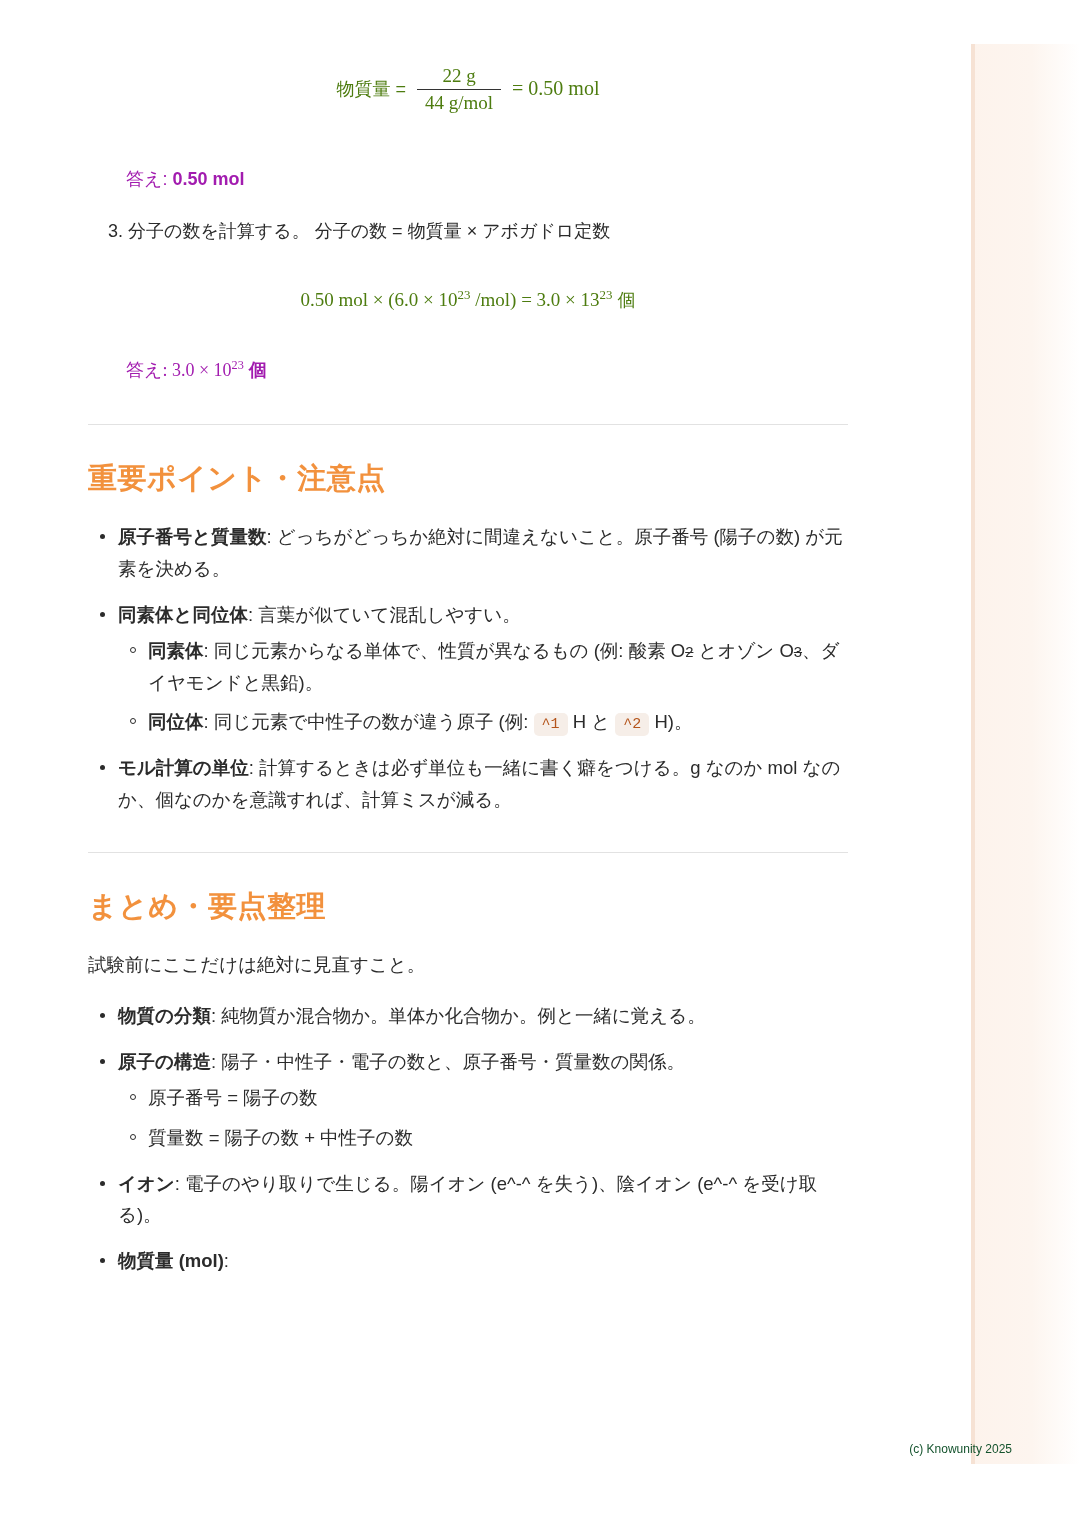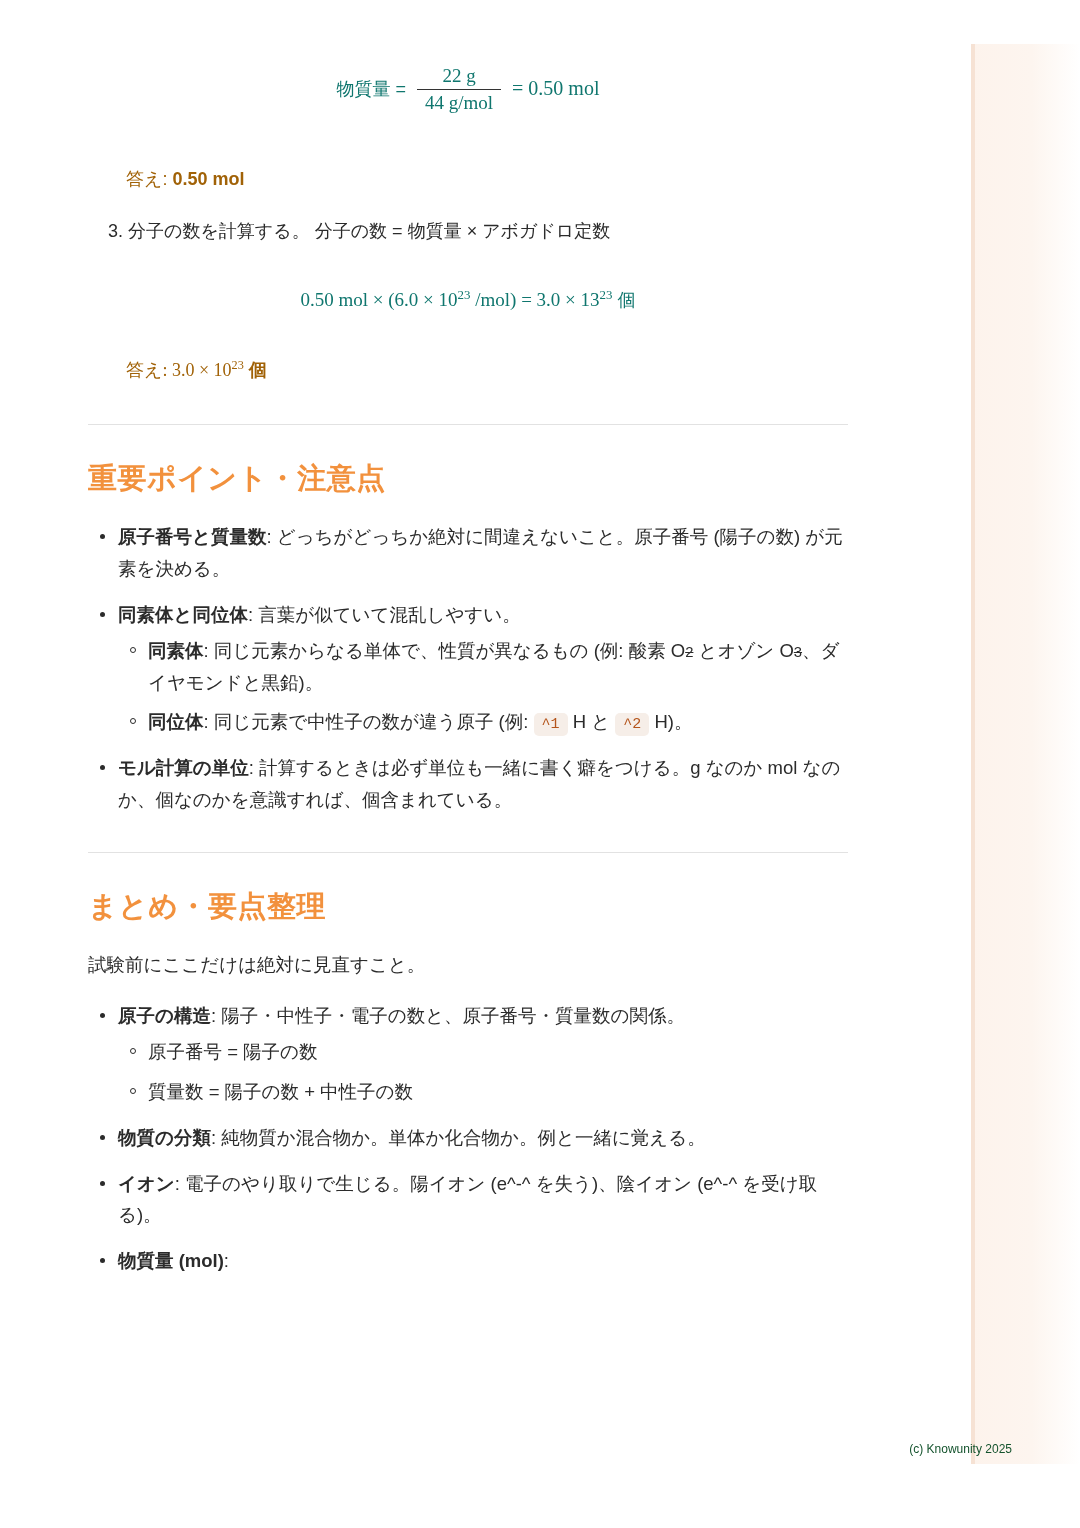--- a/index.html
+++ b/index.html
@@ -45,21 +45,21 @@
     left: 88px;
     top: 0;
     width: 760px;
   }
 
   
   .formula-block {
     text-align: center;
     font-family: "Liberation Serif", serif;
     font-size: 20px;
-    color: #0f766e;
+    color: #4d7c0f;
   }
   .frac {
     display: inline-block;
     vertical-align: middle;
     text-align: center;
     margin: 0 6px;
     position: relative;
     top: -1px;
   }
   .frac .num {
@@ -72,21 +72,21 @@
     border-top: 1px solid #333;
     padding: 2px 8px 0 8px;
     font-size: 19px;
   }
   .jp { font-family: "Liberation Sans", sans-serif; font-size: 18px; }
 
   sup.exp { font-size: 0.68em; vertical-align: super; }
 
   .answer-line {
     font-size: 18px;
-    color: #a16207;
+    color: #a21caf;
     margin-left: 38px;
   }
   .answer-line b { font-weight: bold; }
 
   .step-line {
     font-size: 18px;
     color: #2b2b2b;
     margin-left: 20px;
   }
 
@@ -221,42 +221,42 @@
         <ul class="sub">
           <li>
             <span class="lead">同素体</span><span>: 同じ元素からなる単体で、性質が異なるもの (例: 酸素 O</span><span class="strike-sub">2</span><span> とオゾン O</span><span class="strike-sub">3</span><span>、ダイヤモンドと黒鉛)。</span>
           </li>
           <li>
             <span class="lead">同位体</span><span>: 同じ元素で中性子の数が違う原子 (例: </span><code class="inline">^1</code><span> H と </span><code class="inline">^2</code><span> H)。</span>
           </li>
         </ul>
       </li>
       <li>
-        <span class="lead">モル計算の単位</span><span>: 計算するときは必ず単位も一緒に書く癖をつける。g なのか mol なのか、個なのかを意識すれば、個含まれている。</span>
+        <span class="lead">モル計算の単位</span><span>: 計算するときは必ず単位も一緒に書く癖をつける。g なのか mol なのか、個なのかを意識すれば、計算ミスが減る。</span>
       </li>
     </ul>
 
     <hr class="sep" style="margin-top:36px;">
 
     <h2 class="section" style="margin-top:34px;">まとめ・要点整理</h2>
 
     <p class="para" style="margin-top:22px;">試験前にここだけは絶対に見直すこと。</p>
 
     <ul class="bullets" style="margin-top:20px;">
+      <li>
+        <span class="lead">物質の分類</span><span>: 純物質か混合物か。単体か化合物か。例と一緒に覚える。</span>
+      </li>
       <li>
         <span class="lead">原子の構造</span><span>: 陽子・中性子・電子の数と、原子番号・質量数の関係。</span>
         <ul class="sub">
           <li>原子番号 = 陽子の数</li>
           <li>質量数 = 陽子の数 + 中性子の数</li>
         </ul>
       </li>
       <li>
-        <span class="lead">物質の分類</span><span>: 純物質か混合物か。単体か化合物か。例と一緒に覚える。</span>
-      </li>
-      <li>
         <span class="lead">イオン</span><span>: 電子のやり取りで生じる。陽イオン (e^-^ を失う)、陰イオン (e^-^ を受け取る)。</span>
       </li>
       <li>
         <span class="lead">物質量 (mol)</span><span>:</span>
         <ul class="sub">
         </ul>
       </li>
     </ul>
 
   </div>

